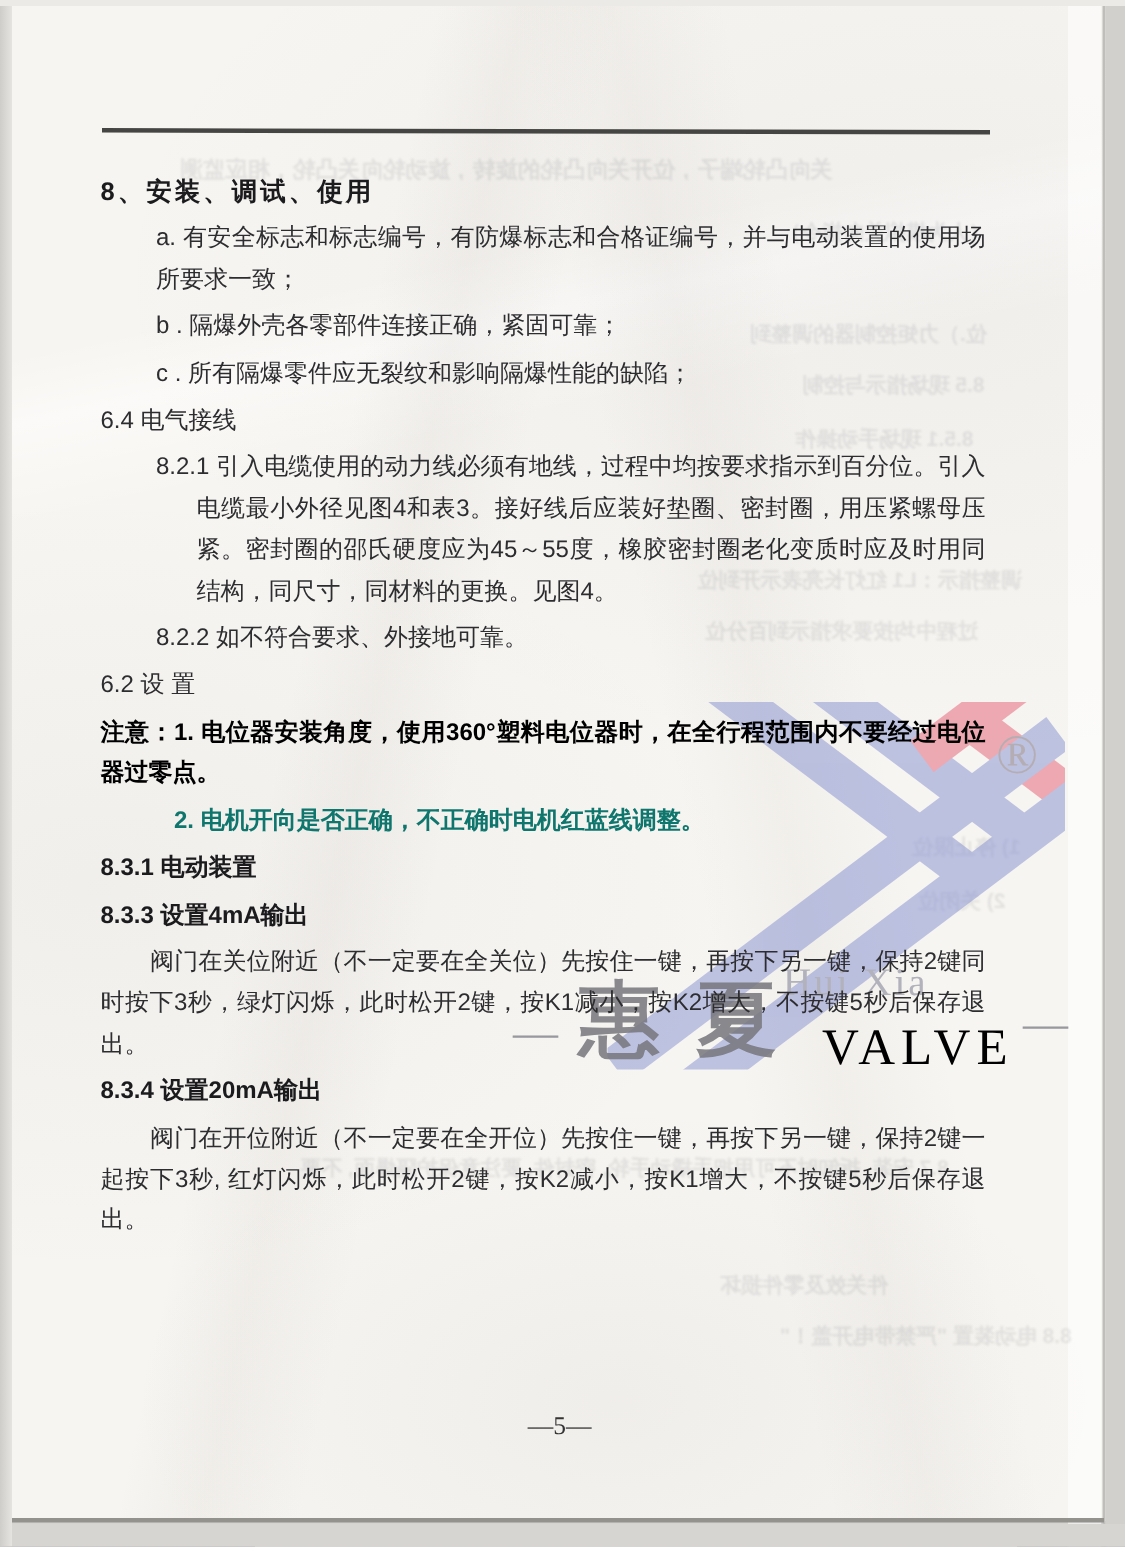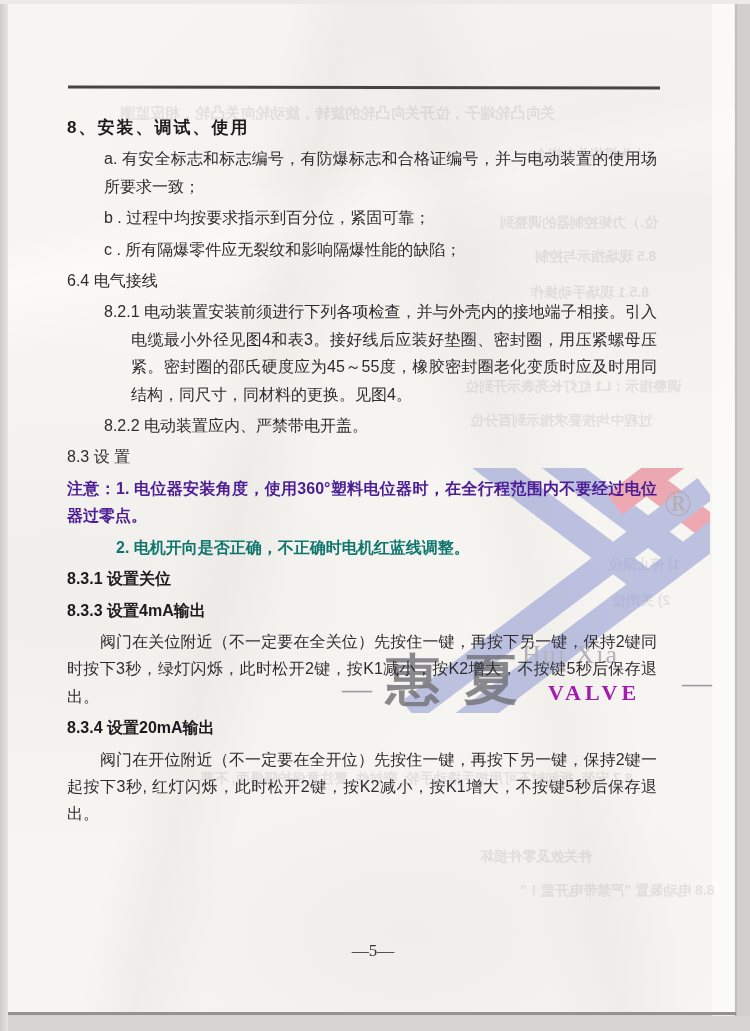--- a/index.html
+++ b/index.html
@@ -28,21 +28,21 @@
             transform:rotate(.12deg);}
 
   .content{position:absolute;left:63px;top:110px;width:598px;font-size:16px;
            line-height:27.4px;color:#2d2d30;text-align:justify;z-index:5;}
   .blk{margin:4px;}
   .heading{font-weight:bold;font-size:17px;color:#1b1b1e;letter-spacing:2px;}
   .section{color:#2d2d30;}
   .item{padding-left:37px;}
   .hang{padding-left:64px;text-indent:-27px;}
   .sub{padding-left:37px;}
-  .note{font-weight:bold;color:#4c1d95;}
+  .note{font-weight:bold;color:#000000;}
   .note2{font-weight:bold;color:#0f766e;padding-left:49px;}
   .h3{font-weight:bold;color:#1b1b1e;}
   .para{text-indent:33px;}
 
   
   .wm-logo{position:absolute;left:405px;top:468px;width:305px;height:245px;z-index:2;}
   .lb{fill:var(--logo-blue,#8e97d3);}
   .lr{fill:var(--logo-red,#e56b7e);}
 
   .wm-reg{position:absolute;left:664px;top:482px;z-index:2;
@@ -51,22 +51,22 @@
   .wm-text{position:absolute;left:336px;top:640px;width:400px;height:90px;z-index:3;
            font-family:"Liberation Serif",serif;color:#a9a9b2;}
   .wm-dash{position:absolute;font-size:30px;color:#98989f;}
   .wm-dash.left{left:6px;top:32px;}
   .wm-dash.right{left:346px;top:26px;}
   .wm-cn{position:absolute;font-family:"DejaVu Serif",serif;font-weight:bold;
          font-size:54px;color:#76767c;opacity:.85;}
   .wm-cn.c1{left:50px;top:4px;}
   .wm-cn.c2{left:128px;top:4px;}
   .wm-en1{position:absolute;left:186px;top:0px;font-size:26px;color:#b2b2bc;letter-spacing:2px;}
-  .wm-en2{position:absolute;left:212px;top:40px;font-size:22px;font-weight:bold;
-          color:#a21caf;letter-spacing:4px;}
+  .wm-en2{position:absolute;left:212px;top:40px;font-size:34px;font-weight:normal;
+          color:#000000;letter-spacing:4px;}
 
   
   .ghost{position:absolute;z-index:1;transform:scaleX(-1);white-space:nowrap;
          color:#58606b;opacity:.13;filter:blur(.6px);font-weight:bold;}
 
   .footer{position:absolute;left:8px;top:941px;width:730px;text-align:center;z-index:5;
           font-family:"Liberation Serif",serif;font-size:17px;color:#333;}
 </style>
 </head>
 <body>
@@ -112,29 +112,29 @@
     <span class="wm-cn c2">夏</span>
     <span class="wm-en1">Hui Xia</span>
     <span class="wm-en2">VALVE</span>
     <span class="wm-dash right">—</span>
   </div>
 
   <div class="top-rule"></div>
   <div class="content" id="content">
       <div class="blk heading">8、安装、调试、使用</div>
       <div class="blk item">a. 有安全标志和标志编号，有防爆标志和合格证编号，并与电动装置的使用场所要求一致；</div>
-      <div class="blk item">b . 过程中均按要求指示到百分位，紧固可靠；</div>
+      <div class="blk item">b . 隔爆外壳各零部件连接正确，紧固可靠；</div>
       <div class="blk item">c . 所有隔爆零件应无裂纹和影响隔爆性能的缺陷；</div>
       <div class="blk section">6.4 电气接线</div>
-      <div class="blk hang">8.2.1 电动装置安装前须进行下列各项检查，并与外壳内的接地端子相接。引入电缆最小外径见图4和表3。接好线后应装好垫圈、密封圈，用压紧螺母压紧。密封圈的邵氏硬度应为45～55度，橡胶密封圈老化变质时应及时用同结构，同尺寸，同材料的更换。见图4。</div>
-      <div class="blk sub">8.2.2 电动装置应内、严禁带电开盖。</div>
-      <div class="blk section">8.3 设 置</div>
+      <div class="blk hang">8.2.1 引入电缆使用的动力线必须有地线，过程中均按要求指示到百分位。引入电缆最小外径见图4和表3。接好线后应装好垫圈、密封圈，用压紧螺母压紧。密封圈的邵氏硬度应为45～55度，橡胶密封圈老化变质时应及时用同结构，同尺寸，同材料的更换。见图4。</div>
+      <div class="blk sub">8.2.2 如不符合要求、外接地可靠。</div>
+      <div class="blk section">6.2 设 置</div>
       <div class="blk note">注意：1. 电位器安装角度，使用360°塑料电位器时，在全行程范围内不要经过电位器过零点。</div>
       <div class="blk note2">2. 电机开向是否正确，不正确时电机红蓝线调整。</div>
-      <div class="blk h3">8.3.1 设置关位</div>
+      <div class="blk h3">8.3.1 电动装置</div>
       <div class="blk h3">8.3.3 设置4mA输出</div>
       <div class="blk para">阀门在关位附近（不一定要在全关位）先按住一键，再按下另一键，保持2键同时按下3秒，绿灯闪烁，此时松开2键，按K1减小，按K2增大，不按键5秒后保存退出。</div>
       <div class="blk h3">8.3.4 设置20mA输出</div>
       <div class="blk para">阀门在开位附近（不一定要在全开位）先按住一键，再按下另一键，保持2键一起按下3秒, 红灯闪烁，此时松开2键，按K2减小，按K1增大，不按键5秒后保存退出。</div>
     </div>
 
   <div class="footer">—5—</div>
 
   <div class="paper-right-hl"></div>
   <div class="paper-right-line"></div>

